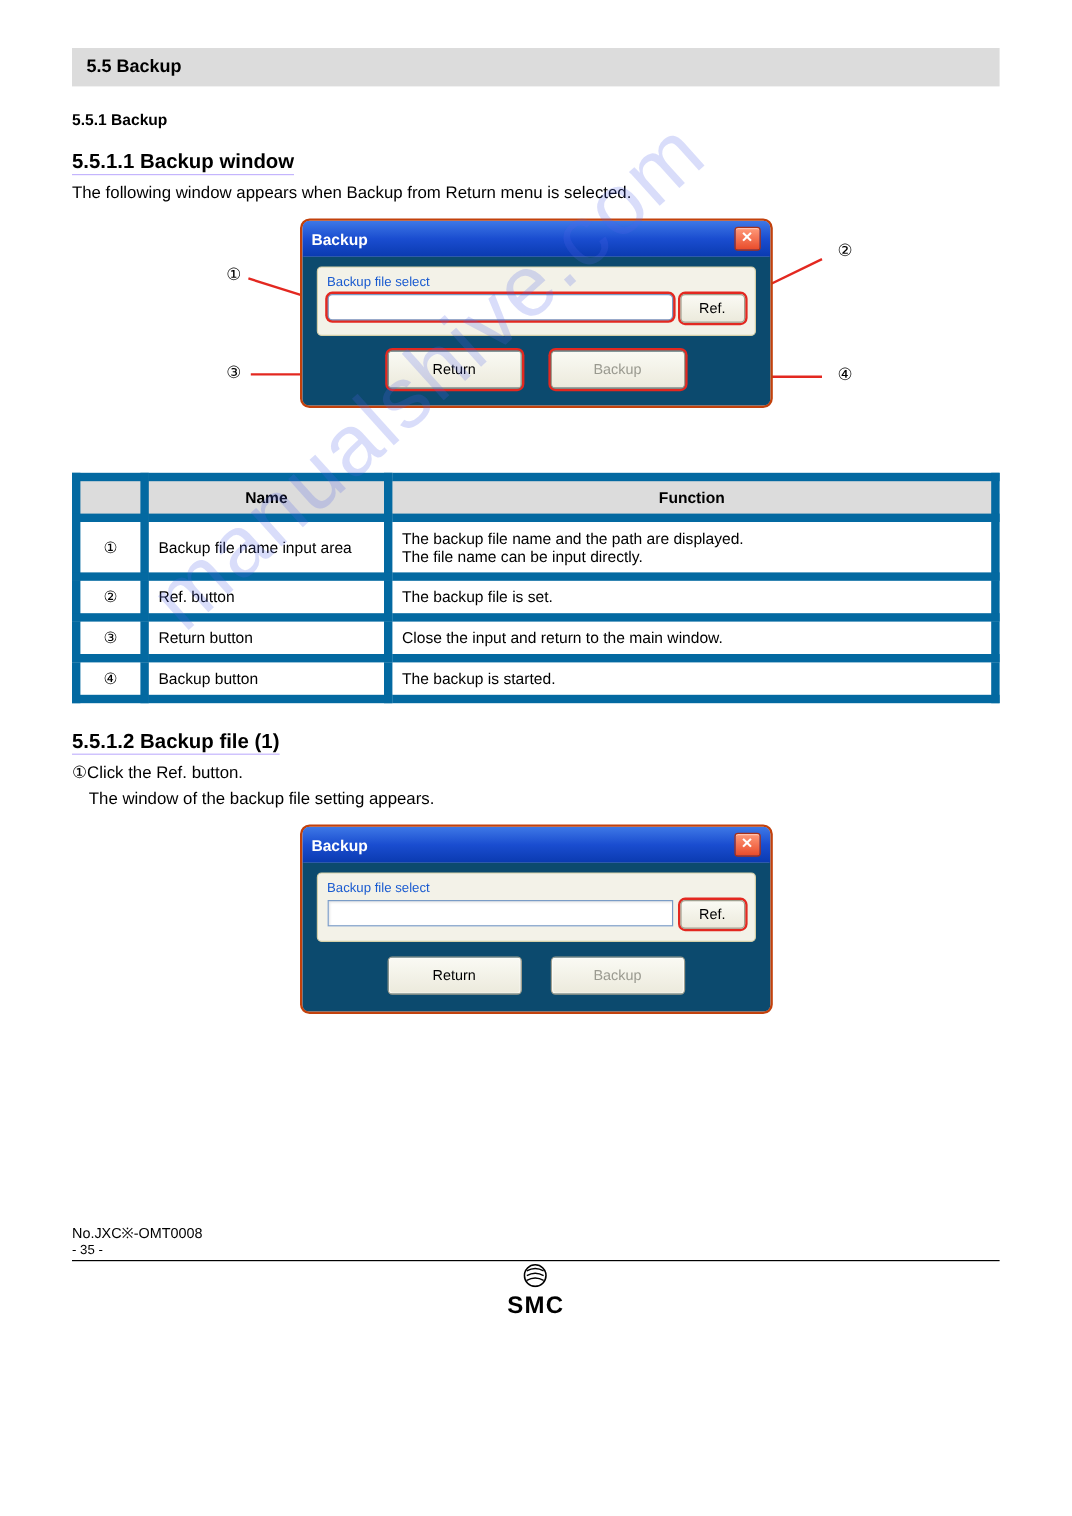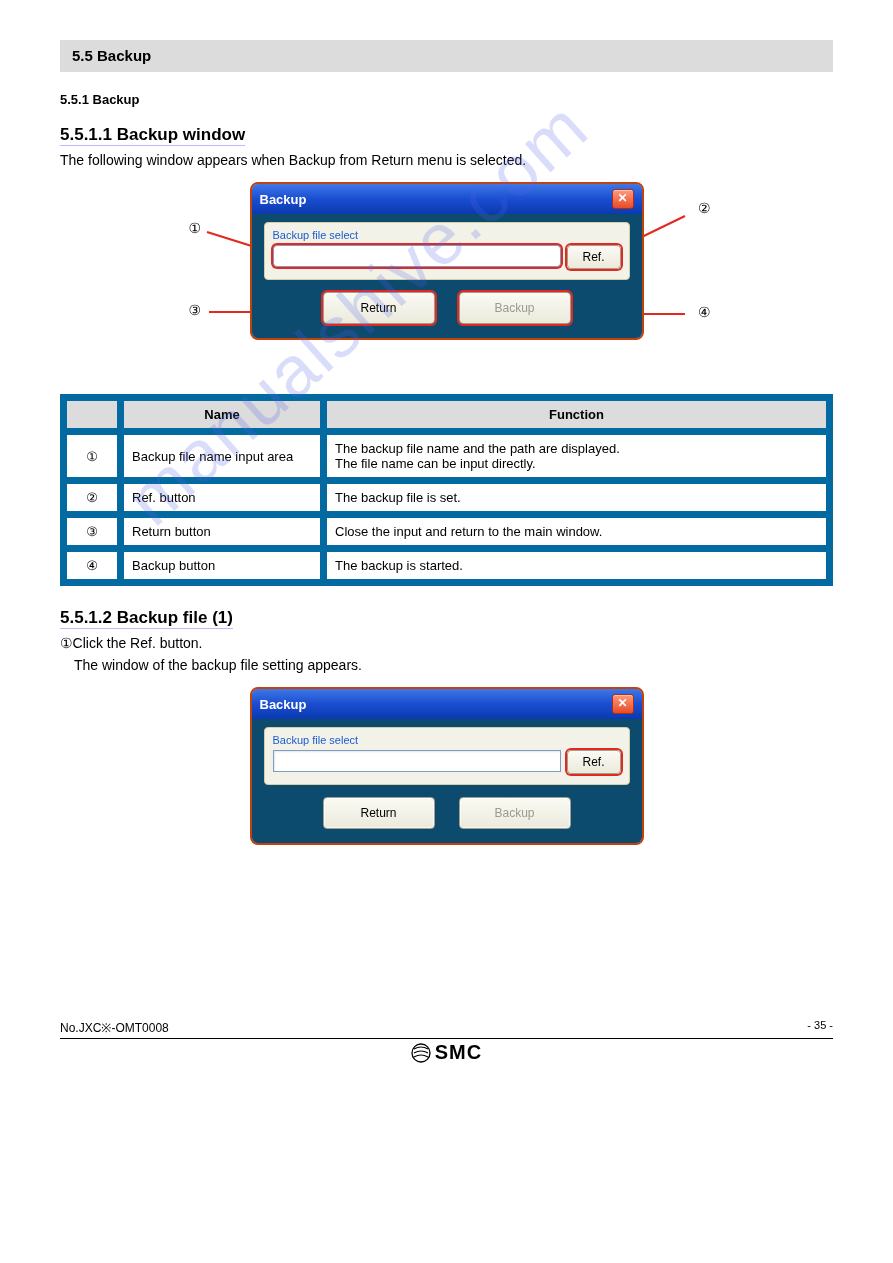--- a/index.html
+++ b/index.html
@@ -175,29 +175,31 @@
   .footer {
     position: relative;
     margin-top: 160px;
     font-size: 12px;
   }
   .footer-line {
     border-bottom: 1px solid #000;
     display: flex;
     justify-content: space-between;
     padding: 2px 0;
+    flex-direction: column;
   }
   .smc-logo {
     display: inline-flex;
     align-items: center;
     font-weight: bold;
     font-size: 20px;
     font-family: Arial, sans-serif;
     letter-spacing: 1px;
     gap: 4px;
+    flex-direction: column;
   }
   .smc-icon {
     width: 20px; height: 20px;
     display: inline-block;
   }
   .foot-center { text-align: center; margin-top: 2px; }
   .pg { font-size: 11px; }
 </style>
 </head>
 <body>

